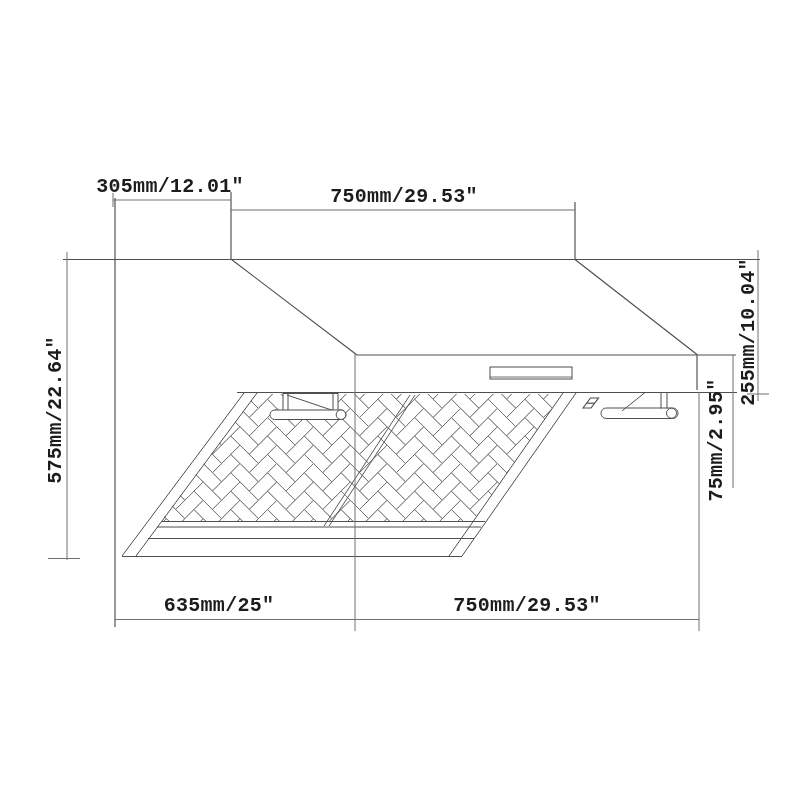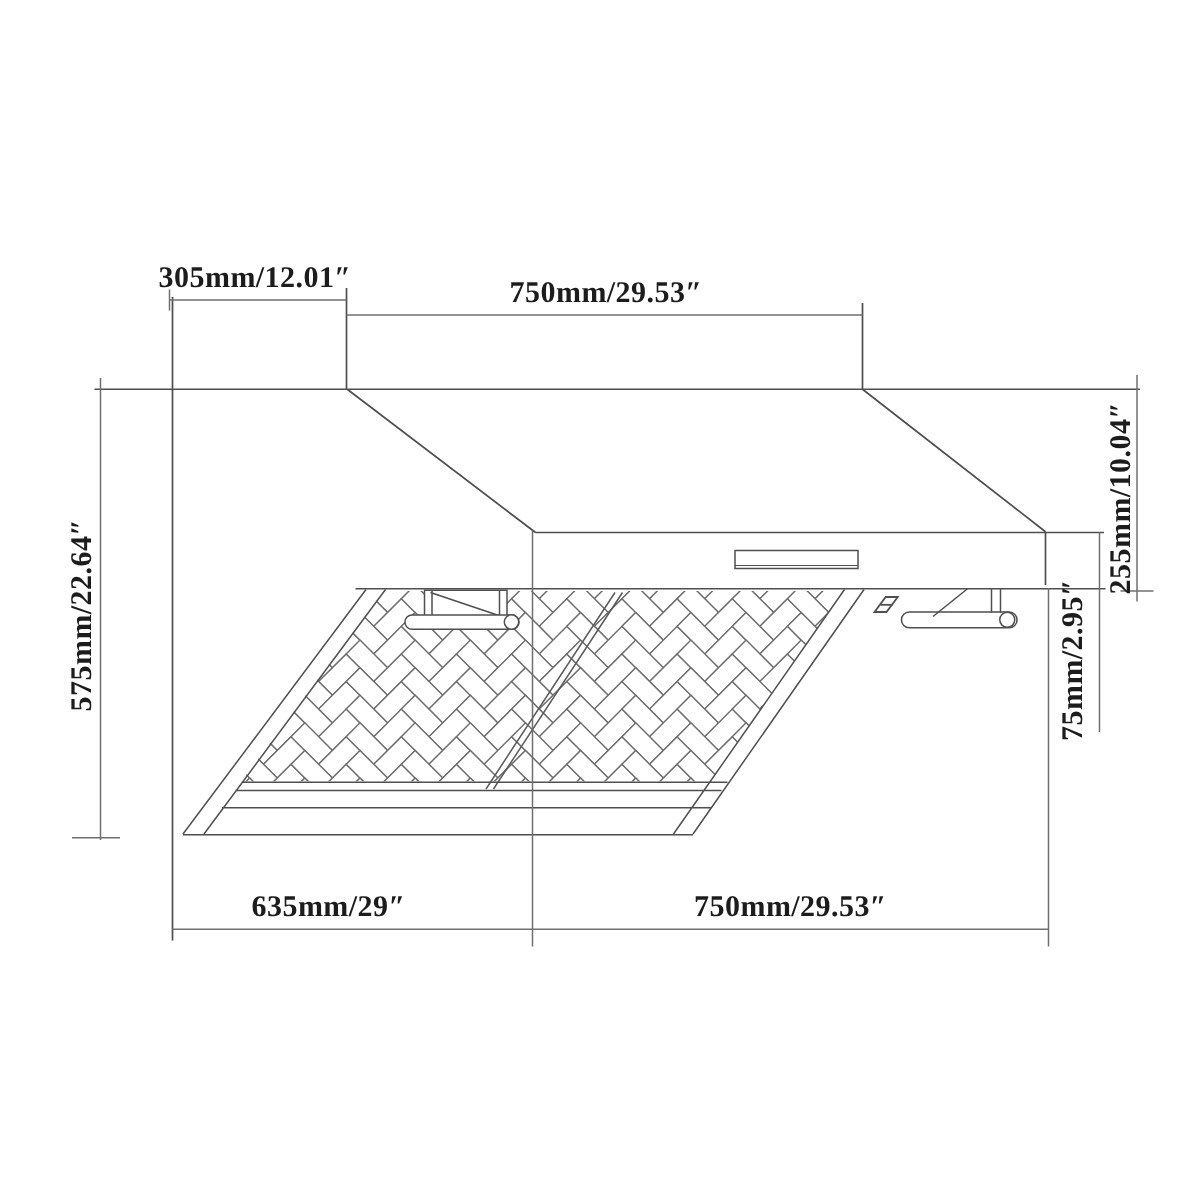--- a/index.html
+++ b/index.html
@@ -1,17 +1,17 @@
 <!DOCTYPE html>
 <html><head>
 <meta charset="utf-8">
 <style>
   html,body{margin:0;padding:0;background:#ffffff;}
   #stage{position:relative;width:800px;height:693px;background:#ffffff;overflow:hidden;
-         font-family:Liberation Serif, serif;}
+         font-family:Liberation Mono, monospace;}
   #draw{position:absolute;left:0;top:0;}
   .dim-label{position:absolute;transform:translate(-50%,-50%);white-space:nowrap;
              font-weight:700;font-size:20px;color:#1c1c1c;letter-spacing:.3px;}
   .dim-label.vert{transform:translate(-50%,-50%) rotate(-90deg);}
 </style>
 </head>
 <body>
 
 <div id="stage">
 
@@ -356,16 +356,16 @@
   <div class="dim-label" style="left:170px;top:186px;">305mm/12.01″</div>
 
   <div class="dim-label" style="left:404px;top:196px;">750mm/29.53″</div>
 
   <div class="dim-label vert" style="left:55px;top:410px;">575mm/22.64″</div>
 
   <div class="dim-label vert" style="left:748px;top:332px;">255mm/10.04″</div>
 
   <div class="dim-label vert" style="left:716px;top:440px;">75mm/2.95″</div>
 
-  <div class="dim-label" style="left:219px;top:605px;">635mm/29″</div>
+  <div class="dim-label" style="left:219px;top:605px;">635mm/25″</div>
 
   <div class="dim-label" style="left:527px;top:605px;">750mm/29.53″</div>
 </div>
 
 </body></html>

